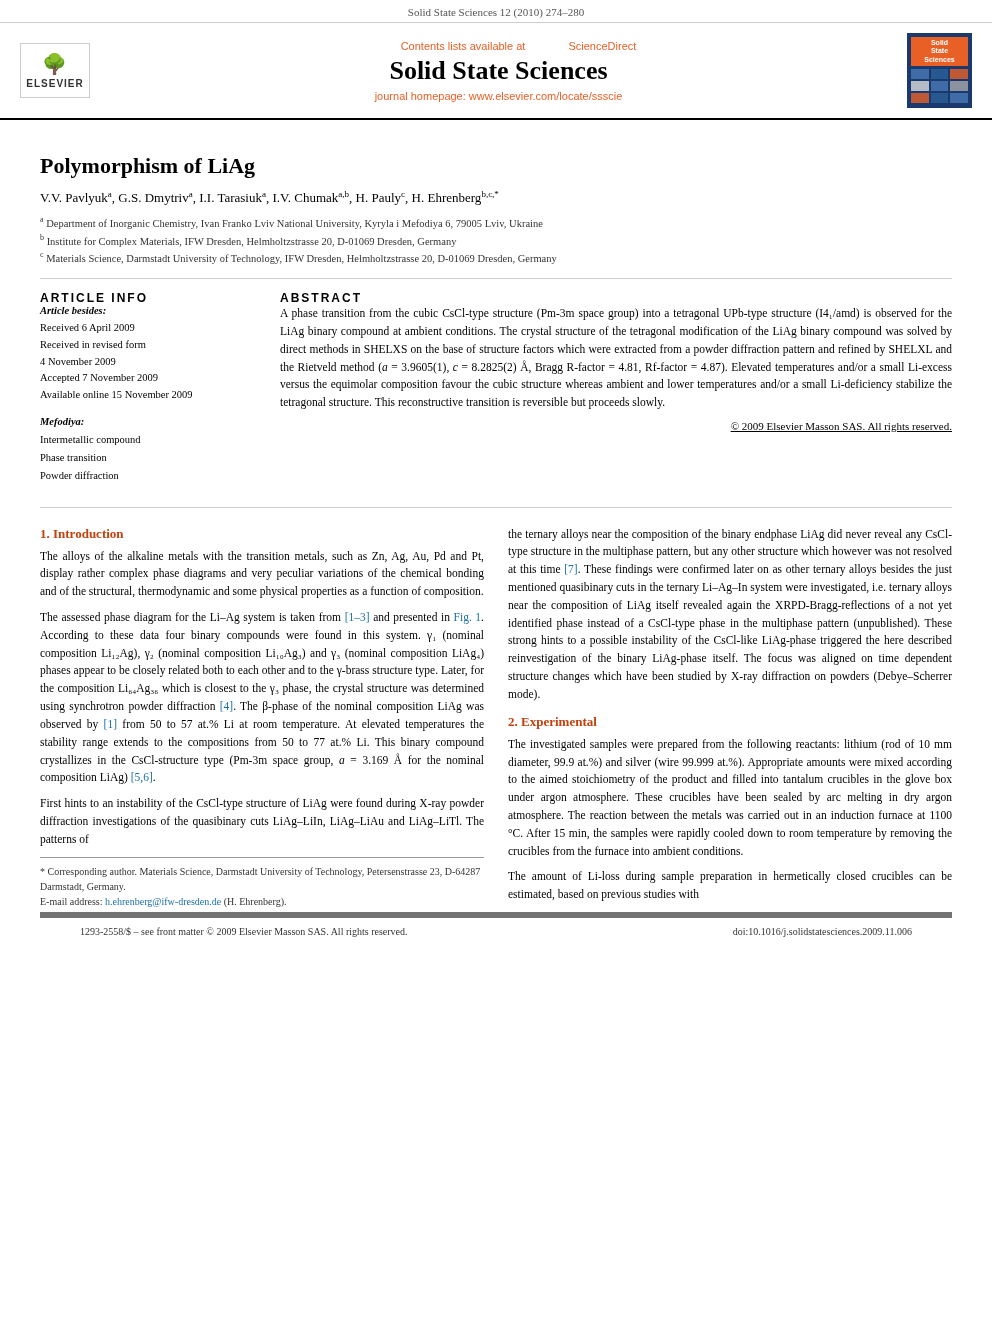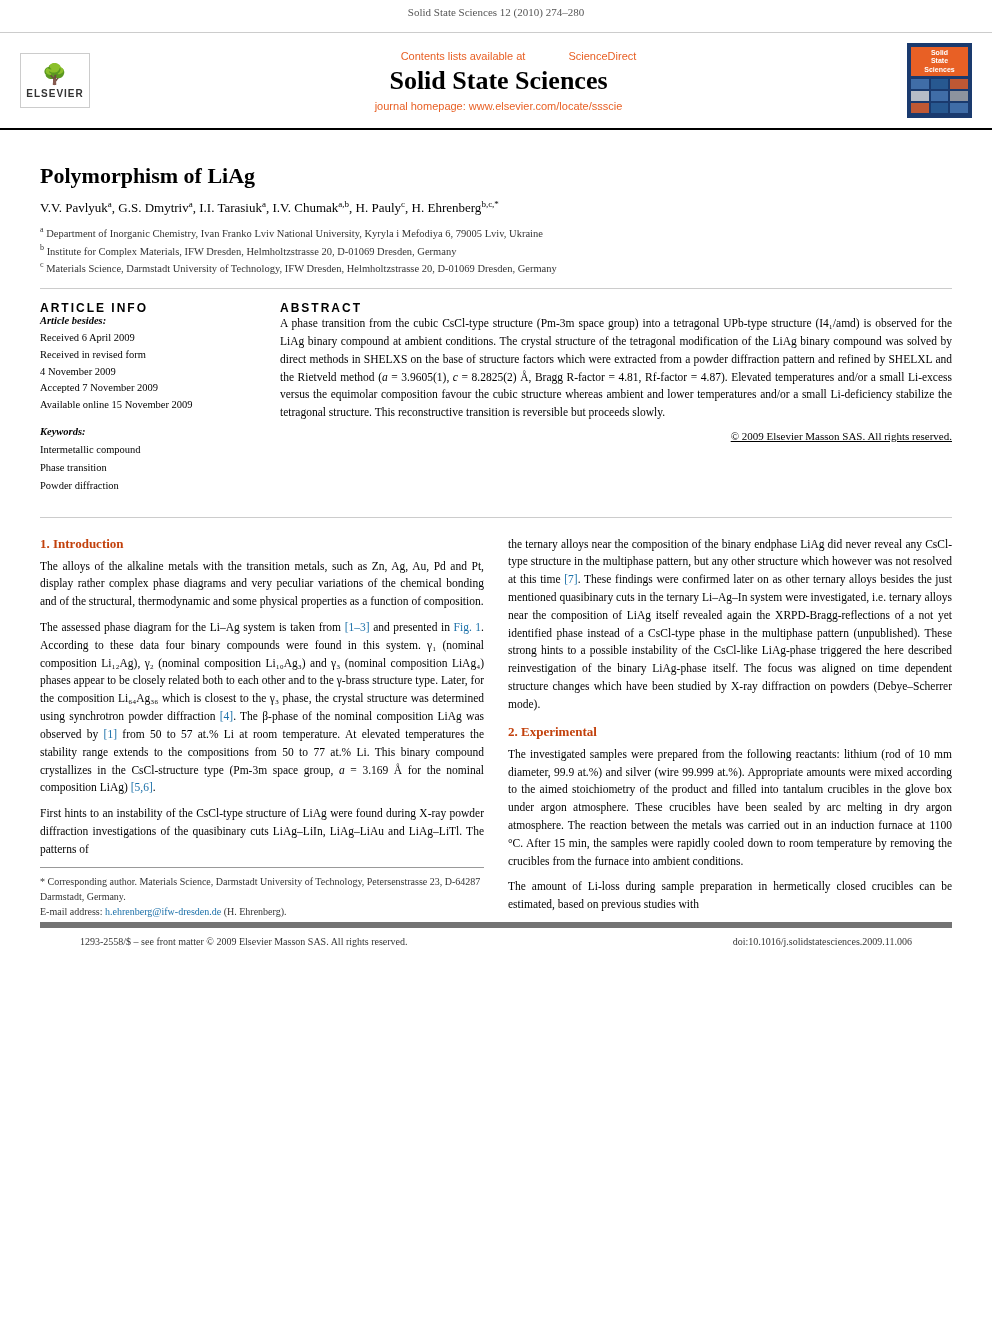--- a/index.html
+++ b/index.html
@@ -15,21 +15,21 @@
       width: 992px;
       min-height: 1323px;
       background: #fff;
       padding: 0;
     }
     
     .top-bar {
       text-align: center;
       font-size: 11px;
       color: #555;
-      padding: 6px 0 14px 0;
+      padding: 6px 0 4px 0;
       border-bottom: 1px solid #ccc;
     }
     .journal-header {
       display: flex;
       align-items: center;
       justify-content: space-between;
       padding: 10px 20px 10px 20px;
       border-bottom: 2px solid #000;
     }
     .elsevier-logo {
@@ -331,21 +331,21 @@
 
         <div class="article-info-section">
           <div class="article-history-label">Article besides:</div>
           <div class="article-history-item">Received 6 April 2009</div>
           <div class="article-history-item">Received in revised form<br>4 November 2009</div>
           <div class="article-history-item">Accepted 7 November 2009</div>
           <div class="article-history-item">Available online 15 November 2009</div>
         </div>
 
         <div class="article-info-section">
-          <div class="article-history-label">Keywords:</div>
+          <div class="article-history-label">Mefodiya:</div>
           <div class="keywords-item">Intermetallic compound</div>
           <div class="keywords-item">Phase transition</div>
           <div class="keywords-item">Powder diffraction</div>
         </div>
       </div>
 
       <div class="abstract-col">
         <div class="section-header">ABSTRACT</div>
         <div class="abstract-text">
           A phase transition from the cubic CsCl-type structure (Pm-3m space group) into a tetragonal UPb-type structure (I4₁/amd) is observed for the LiAg binary compound at ambient conditions. The crystal structure of the tetragonal modification of the LiAg binary compound was solved by direct methods in SHELXS on the base of structure factors which were extracted from a powder diffraction pattern and refined by SHELXL and the Rietveld method (<i>a</i> = 3.9605(1), <i>c</i> = 8.2825(2) Å, Bragg R-factor = 4.81, Rf-factor = 4.87). Elevated temperatures and/or a small Li-excess versus the equimolar composition favour the cubic structure whereas ambient and lower temperatures and/or a small Li-deficiency stabilize the tetragonal structure. This reconstructive transition is reversible but proceeds slowly.

